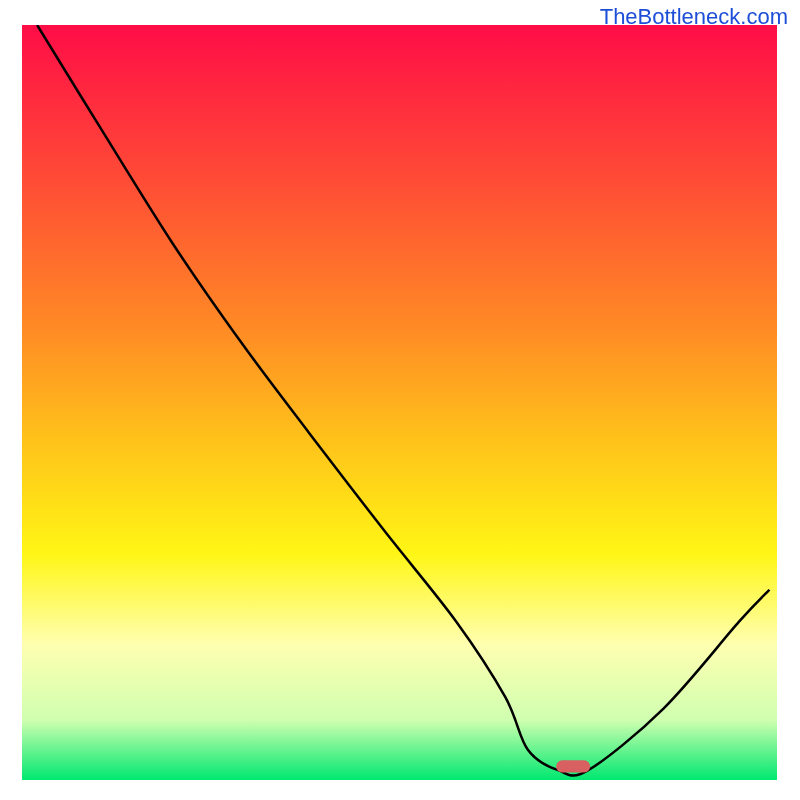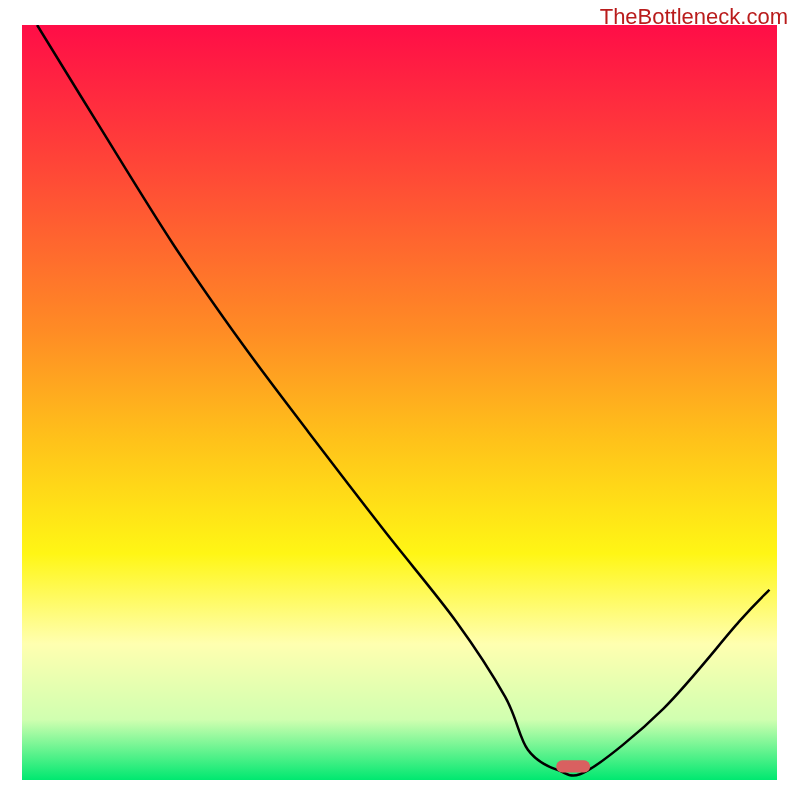--- a/index.html
+++ b/index.html
@@ -9,21 +9,21 @@
     width: 800px;
     height: 800px;
     position: relative;
     font-family: Arial, sans-serif;
   }
   .attribution {
     position: absolute;
     top: 4px;
     right: 12px;
     font-size: 22px;
-    color: #b91c1c;
+    color: #1d4ed8;
     font-weight: 500;
   }
   .chart-area {
     position: absolute;
     left: 22px;
     top: 25px;
     width: 755px;
     height: 755px;
     background: #ffffff;
   }

